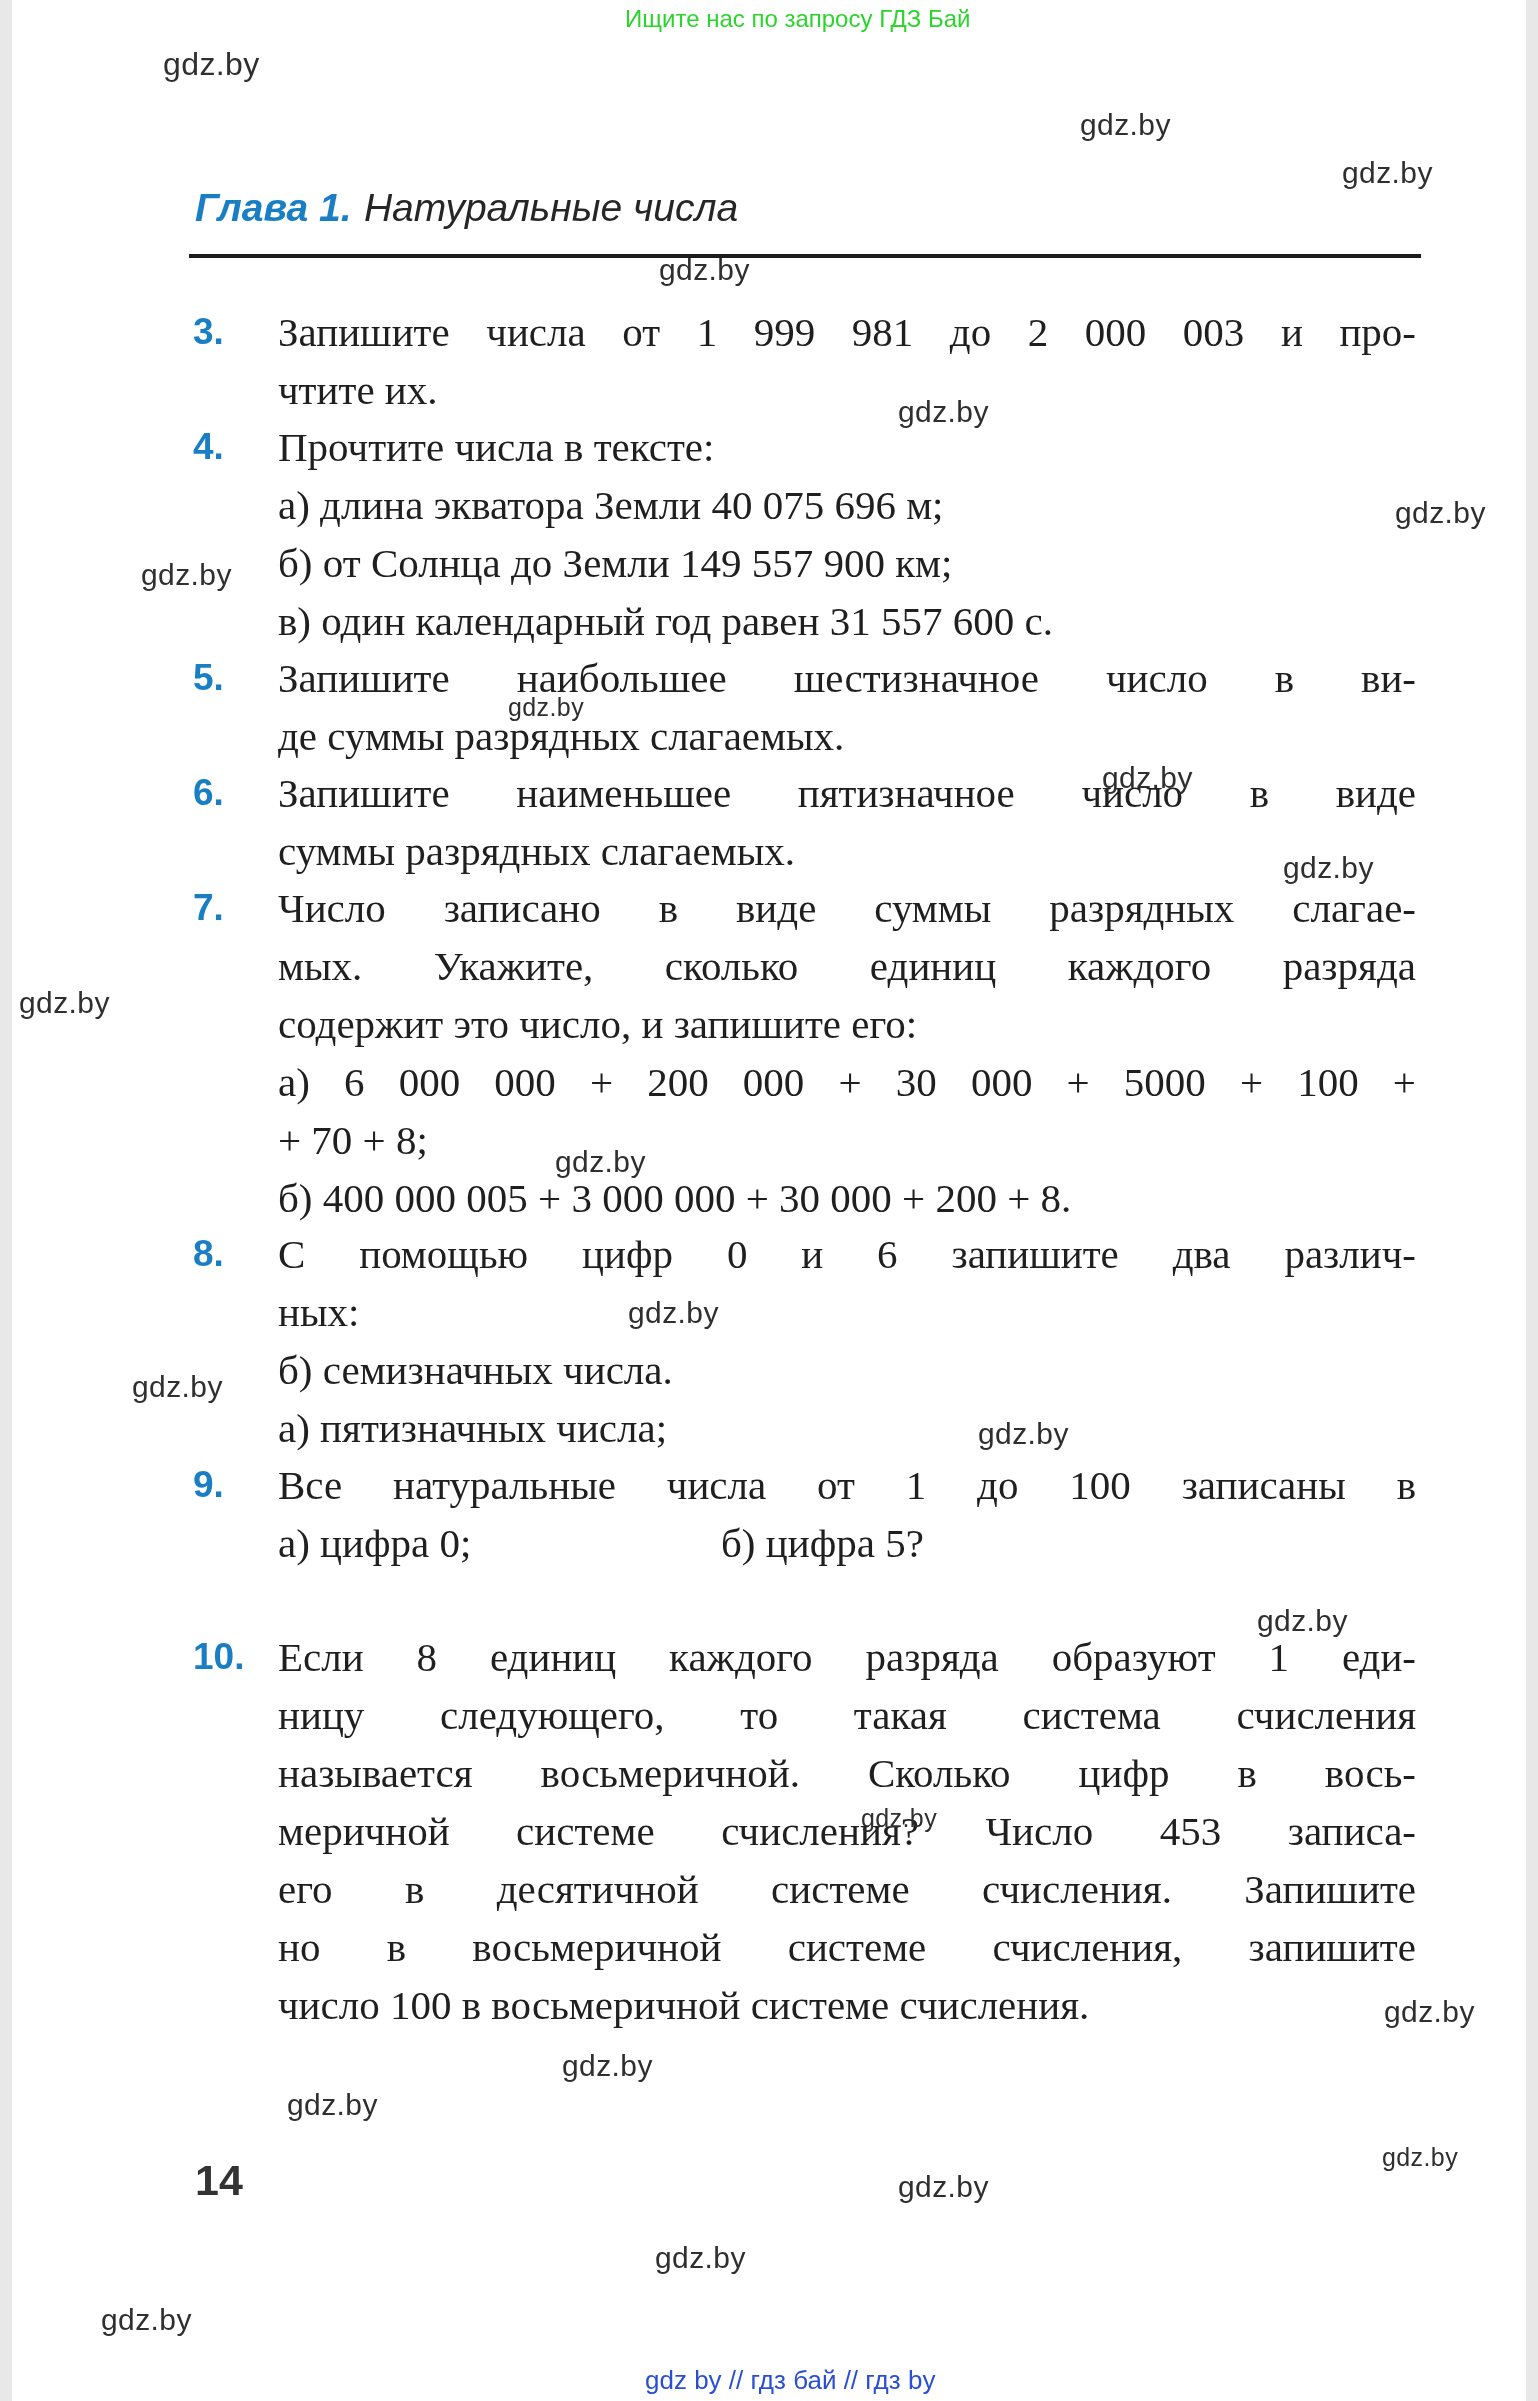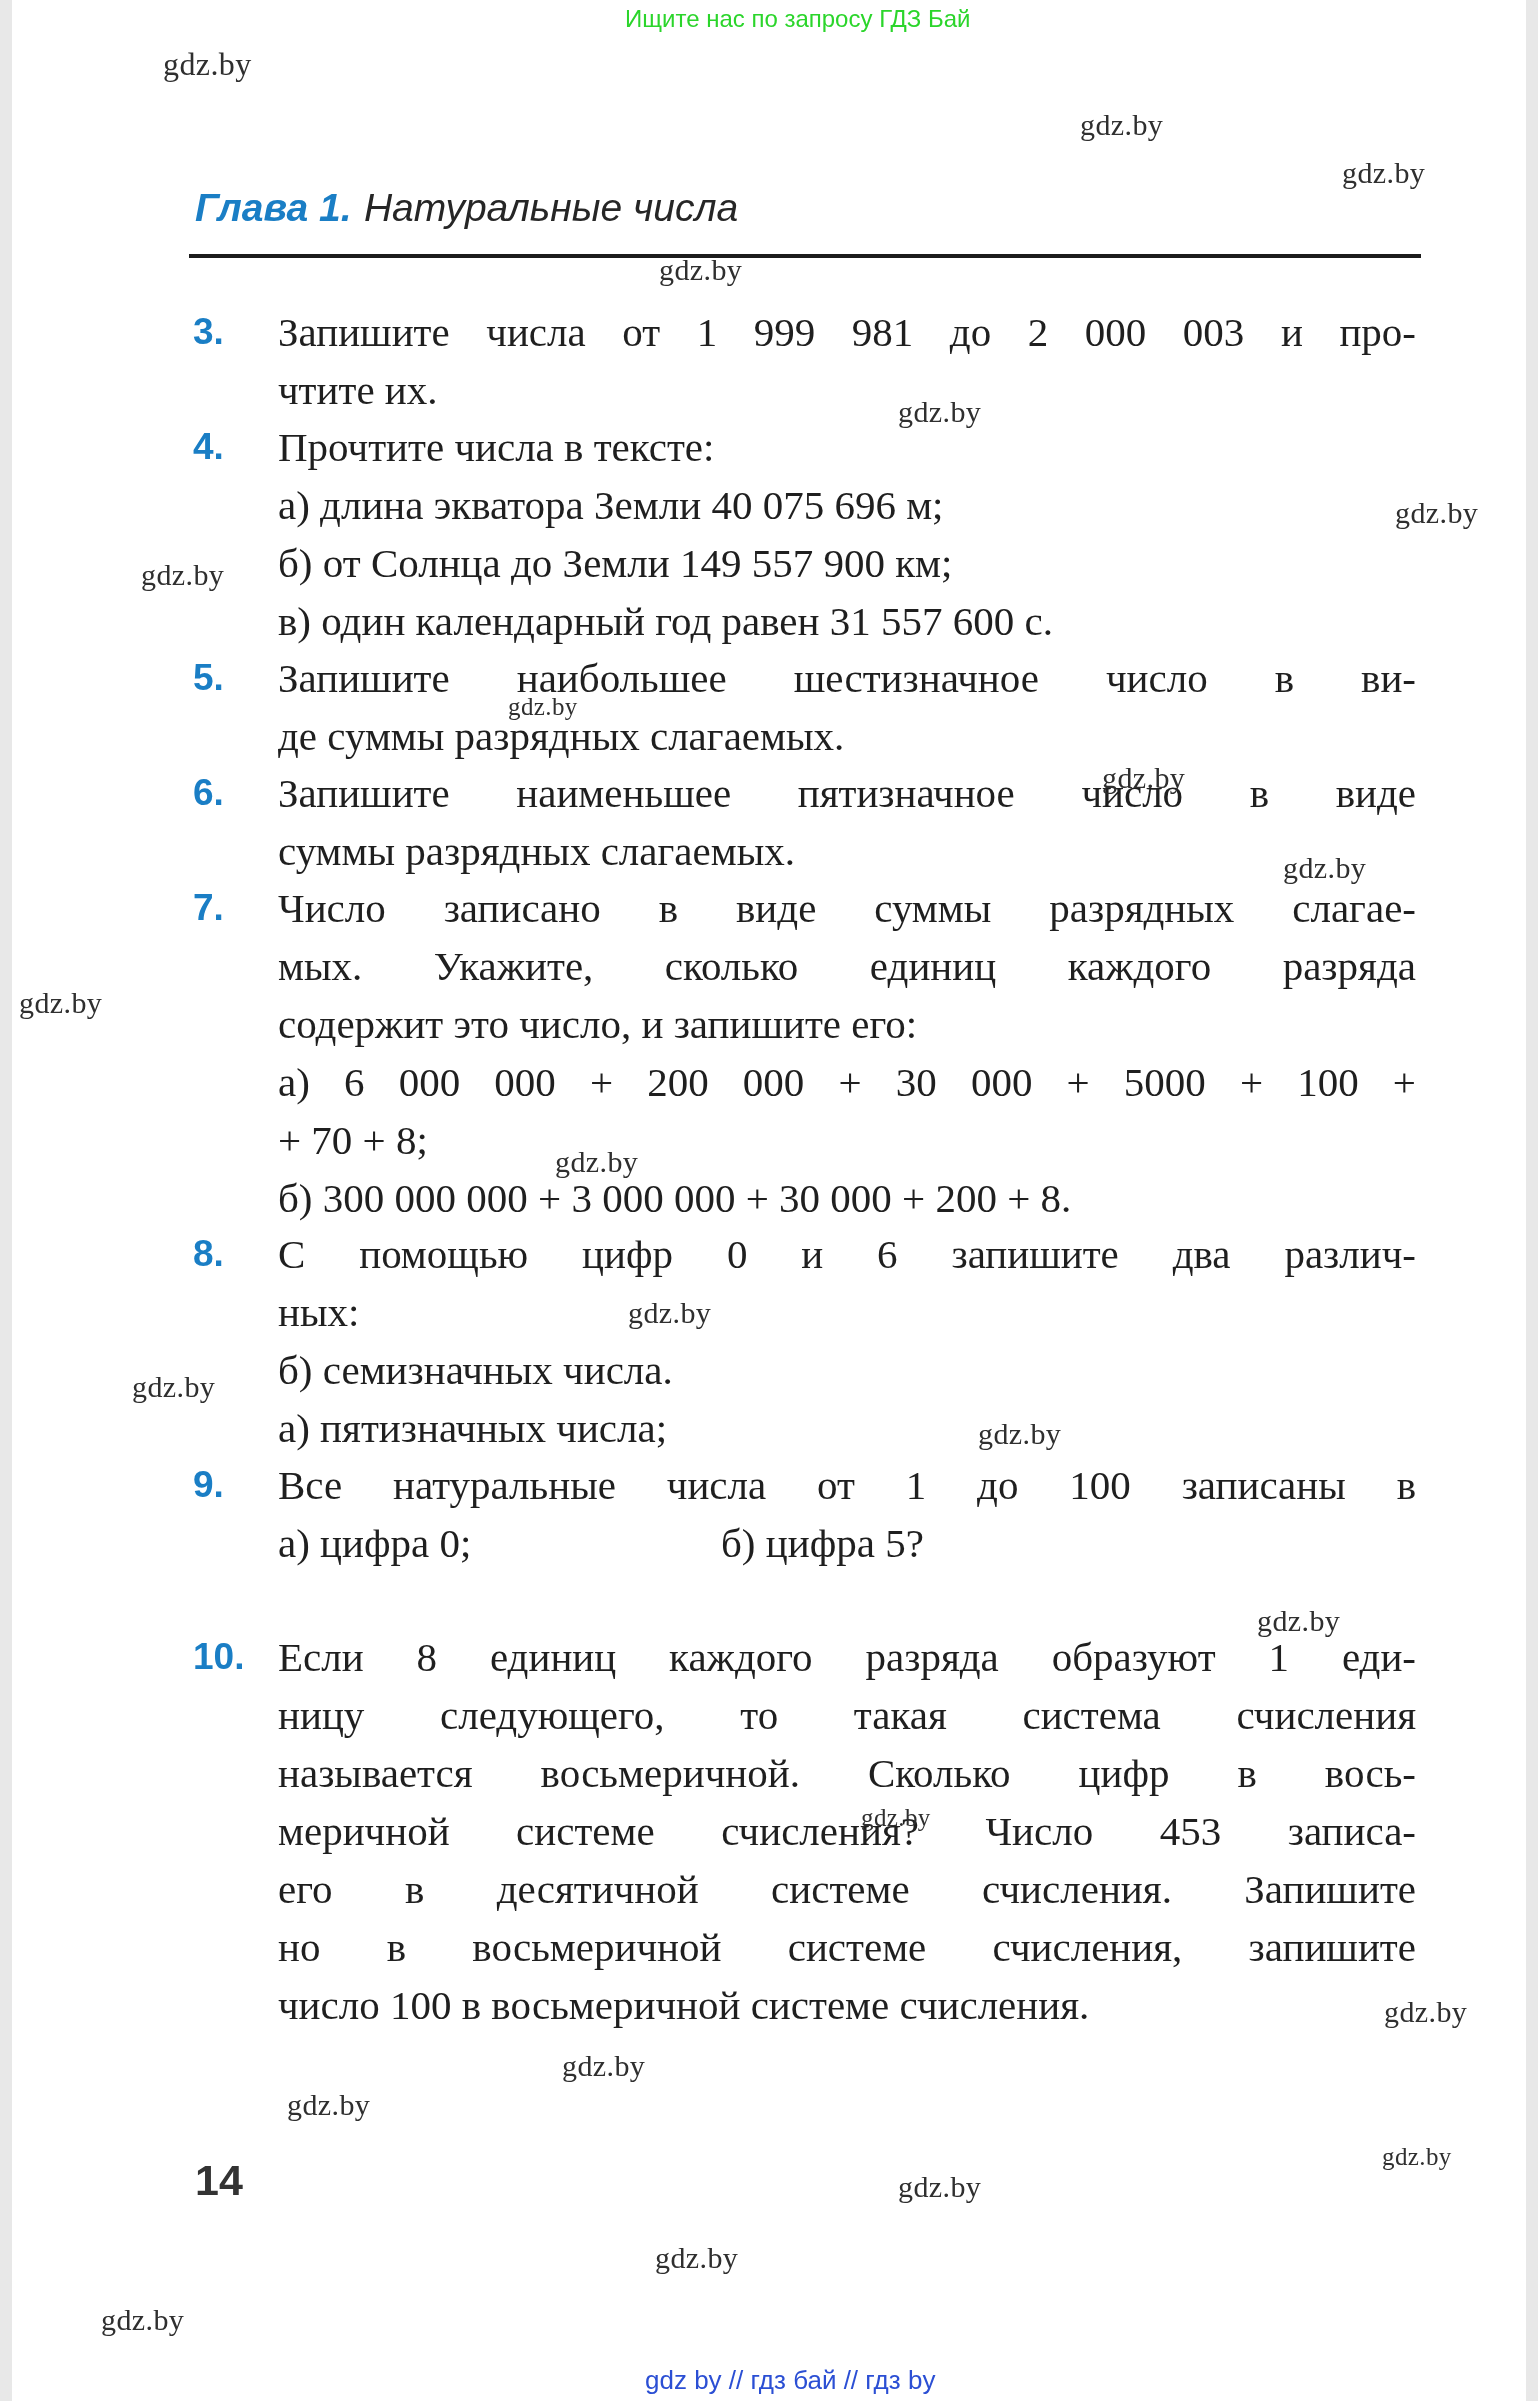--- a/index.html
+++ b/index.html
@@ -13,21 +13,21 @@
     margin:0 auto;
   }
   .banner{
     position:absolute;left:613px;top:5.3px;
     font-family:"Liberation Sans","DejaVu Sans",sans-serif;
     font-size:24px;color:var(--banner-green,#2bd52b);
     white-space:nowrap;
   }
   .watermark{
     position:absolute;
-    font-family:Liberation Serif, serif;
+    font-family:Liberation Sans, sans-serif;
     color:var(--wm-gray,#2f2f2f);
     white-space:nowrap;
     letter-spacing:0.4px;
   }
   .chapter{
     position:absolute;left:183px;top:186px;
     font-family:"Liberation Sans","DejaVu Sans",sans-serif;
     font-style:italic;font-size:39px;white-space:nowrap;
   }
   .chapter .chapter-label{font-weight:bold;color:var(--accent-blue,#1a7ec5);text-align:center;}
@@ -109,21 +109,21 @@
         </div>
       </div>
       <div class="problem" style="top: 879px;">
         <span class="pnum">7.</span>
         <div class="plines">
           <div class="pline fill">Число записано в виде суммы разрядных слагае-</div>
           <div class="pline fill">мых. Укажите, сколько единиц каждого разряда</div>
           <div class="pline">содержит это число, и запишите его:</div>
           <div class="pline fill">а) 6 000 000 + 200 000 + 30 000 + 5000 + 100 +</div>
           <div class="pline">+ 70 + 8;</div>
-          <div class="pline">б) 300 000 000 + 3 000 000 + 30 000 + 200 + 8.</div>
+          <div class="pline">б) 400 000 005 + 3 000 000 + 30 000 + 200 + 8.</div>
         </div>
       </div>
       <div class="problem" style="top: 1225px;">
         <span class="pnum">8.</span>
         <div class="plines">
           <div class="pline fill">С помощью цифр 0 и 6 запишите два различ-</div>
           <div class="pline">ных:</div>
           <div class="pline">б) семизначных числа.</div>
           <div class="pline">а) пятизначных числа;</div>
         </div>

